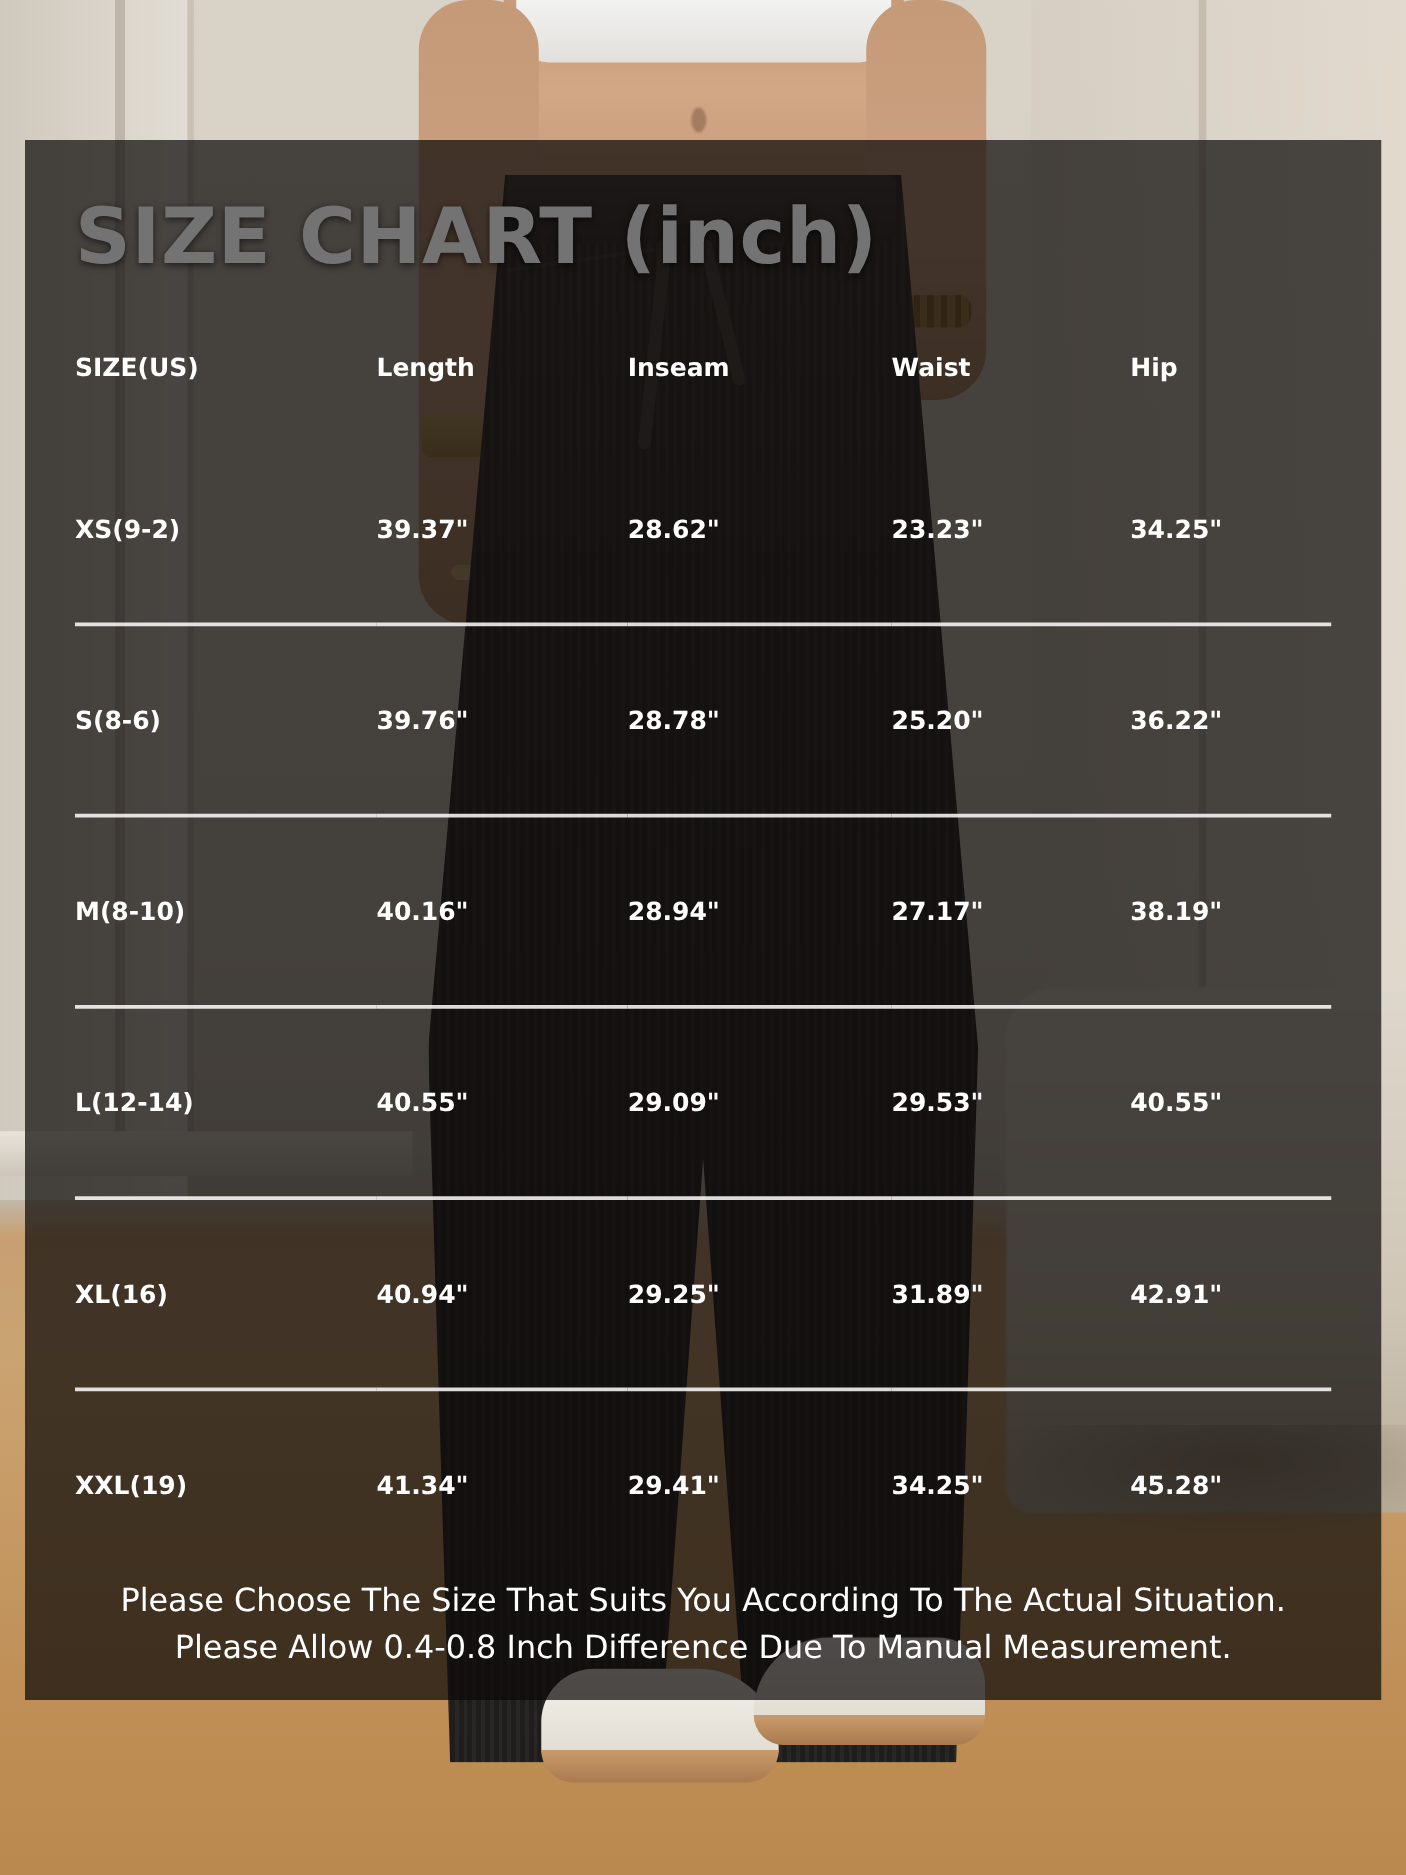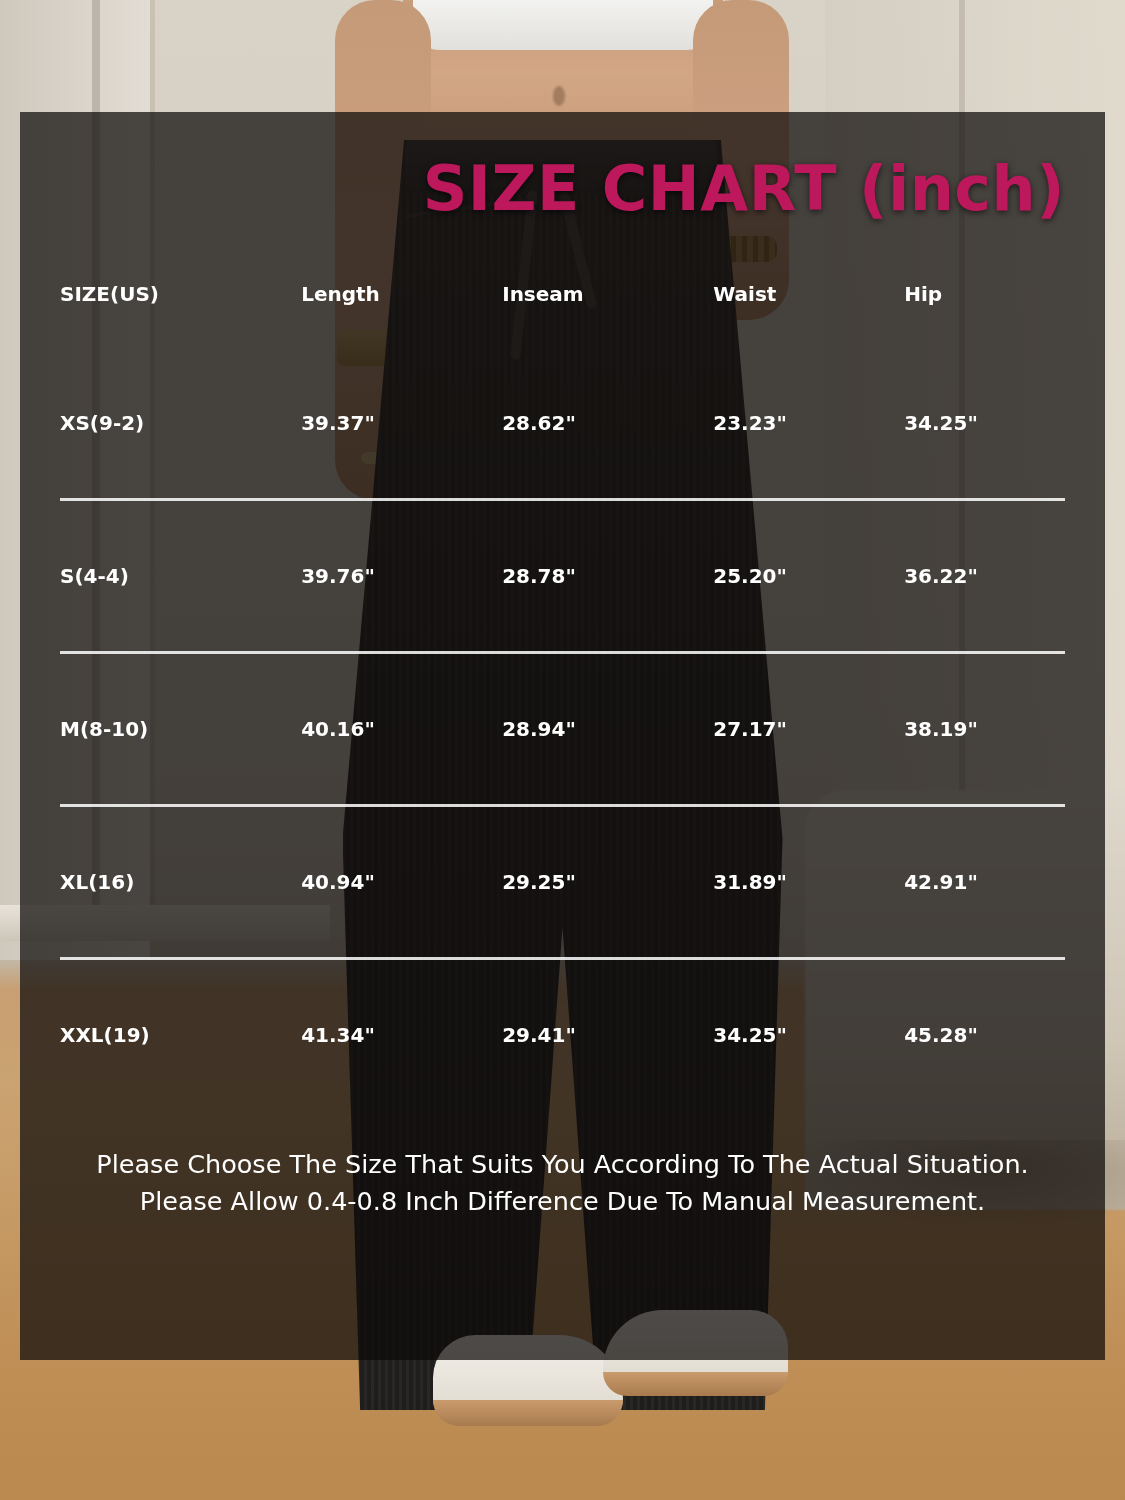--- a/index.html
+++ b/index.html
@@ -204,22 +204,22 @@
     left: 20px;
     top: 112px;
     width: 1085px;
     height: 1248px;
     background: rgba(12, 10, 9, 0.72);
     box-sizing: border-box;
     padding: 46px 40px 0 40px;
   }
 
   .chart-title {
-    text-align: right;
-    color: #be185d;
+    text-align: left;
+    color: #737373;
     font-size: 62px;
     font-weight: bold;
     letter-spacing: 0.5px;
     margin: 0 0 0 0;
     line-height: 1.0;
     text-shadow: 0 2px 6px rgba(0,0,0,0.6);
   }
 
   table.size-table {
     width: 100%;
@@ -251,21 +251,20 @@
   col.c1 { width: 20%; }
   col.c2 { width: 21%; }
   col.c3 { width: 19%; }
   col.c4 { width: 16%; }
 
   .col0 { text-align: center; }
   .col1, .col2, .col3, .col4 { text-align: left; }
   thead .col1 { padding-left: 0; }
 
   .note {
-    margin-top: 36px;
     text-align: center;
     color: #ffffff;
     font-size: 25.5px;
     line-height: 1.45;
     font-weight: normal;
   }
 </style>
 </head>
 <body>
 
@@ -325,34 +324,41 @@
       </thead>
       <tbody>
         <tr>
           <td class="col0">XS(9-2)</td>
           <td class="col1">39.37"</td>
           <td class="col2">28.62"</td>
           <td class="col3">23.23"</td>
           <td class="col4">34.25"</td>
         </tr>
         <tr>
-          <td class="col0">S(4-4)</td>
+          <td class="col0">S(8-6)</td>
           <td class="col1">39.76"</td>
           <td class="col2">28.78"</td>
           <td class="col3">25.20"</td>
           <td class="col4">36.22"</td>
         </tr>
         <tr>
           <td class="col0">M(8-10)</td>
           <td class="col1">40.16"</td>
           <td class="col2">28.94"</td>
           <td class="col3">27.17"</td>
           <td class="col4">38.19"</td>
         </tr>
         <tr>
+          <td class="col0">L(12-14)</td>
+          <td class="col1">40.55"</td>
+          <td class="col2">29.09"</td>
+          <td class="col3">29.53"</td>
+          <td class="col4">40.55"</td>
+        </tr>
+        <tr>
           <td class="col0">XL(16)</td>
           <td class="col1">40.94"</td>
           <td class="col2">29.25"</td>
           <td class="col3">31.89"</td>
           <td class="col4">42.91"</td>
         </tr>
         <tr>
           <td class="col0">XXL(19)</td>
           <td class="col1">41.34"</td>
           <td class="col2">29.41"</td>

